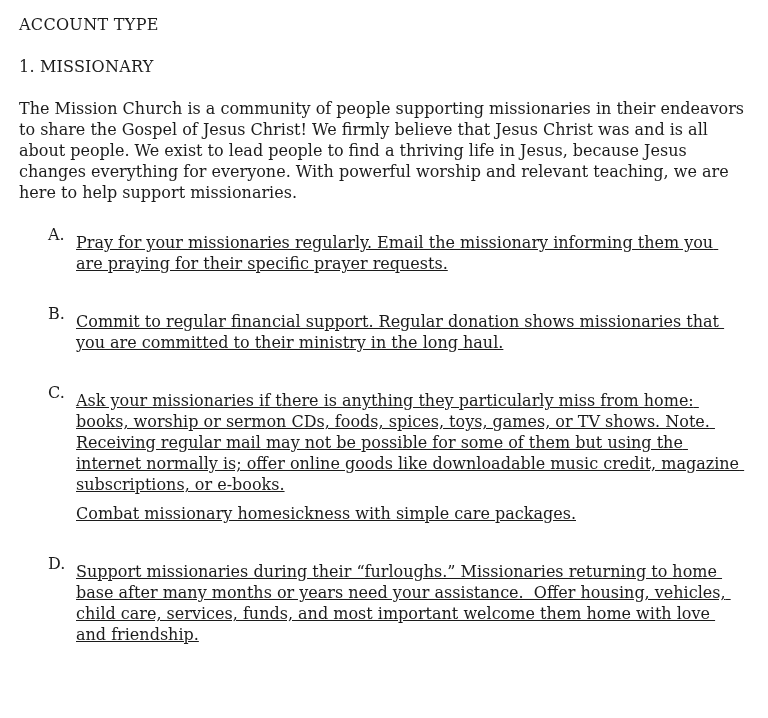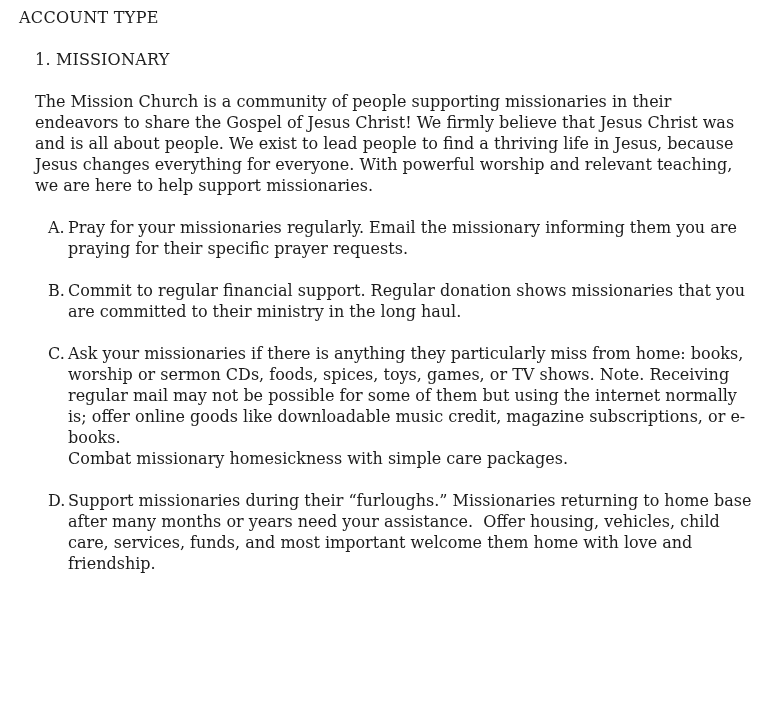--- a/index.html
+++ b/index.html
@@ -4,36 +4,36 @@
 <style>
   html, body {
     margin: 0;
     padding: 0;
     background: #ffffff;
   }
   .page {
     width: 768px;
     height: 718px;
     box-sizing: border-box;
-    padding: 7px 16px 0 19px;
+    padding: 14px 16px 0 19px;
     background: #ffffff;
     color: #1c1c1c;
     font-family: "DejaVu Serif", "Liberation Serif", serif;
     font-size: 16px;
     line-height: 21px;
     overflow: hidden;
   }
   .doc-title {
     margin: 0 0 21px 0;
     font-size: 16px;
     font-weight: normal;
     letter-spacing: 0.3px;
   }
   .section {
-    margin: 0 0 21px 16px;
+    margin: 0 0 21px 0;
   }
   .section-heading {
     margin: 0;
     font-size: 16px;
     font-weight: normal;
     letter-spacing: 0.2px;
   }
   .section-body {
     margin: 0;
     white-space: pre-wrap;
@@ -47,22 +47,23 @@
     margin: 0 0 21px 29px;
   }
   .list-item-letter {
     flex: 0 0 20px;
     width: 20px;
   }
   .list-item-text {
     flex: 1;
   }
   .item-paragraph {
-    margin: 0;
+    margin: 8px;
     white-space: pre-wrap;
+    text-decoration: underline;
   }
 </style>
 </head>
 <body>
 
 <div class="page">
 
   <h1 class="doc-title">ACCOUNT TYPE</h1>
 
   <div class="section">

